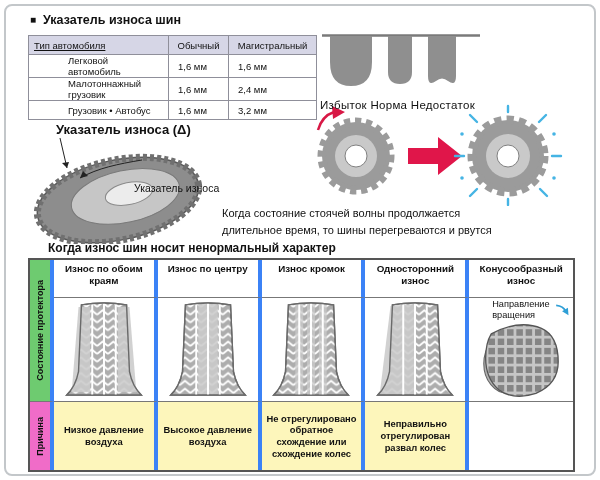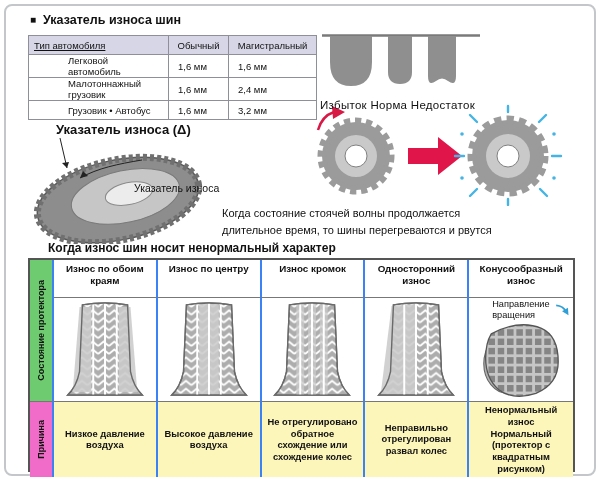--- a/index.html
+++ b/index.html
@@ -27,21 +27,21 @@
   .tire-side { position:absolute; left:20px; top:136px; z-index:1; }
 
   .wave-fig { position:absolute; left:312px; top:104px; z-index:1; }
   .wave-text { position:absolute; left:222px; top:205px; font-size:11px; line-height:1.5; z-index:3; }
 
   .bottom-title { position:absolute; left:28px; top:241px; font-size:12px; font-weight:bold; z-index:3;padding-left:20px; }
 
   .wear-table { position:absolute; left:28px; top:258px; width:547px; height:214px; display:grid;
                 grid-template-columns:24px repeat(5,1fr); grid-template-rows:38px 104px 1fr;
                 border:2px solid #555; background:#fff; z-index:2; }
-  .wear-table > div { border-right:2px solid #3b82f6; border-bottom:1px solid #777; }
+  .wear-table > div { border-right:4px solid #3b82f6; border-bottom:1px solid #777; }
   .wear-table > div.no-br { border-right:none; }
   .wear-table > div.no-bb { border-bottom:none; }
   .vcell { display:flex; align-items:center; justify-content:center; }
   .vgreen { grid-row:1/3; grid-column:1; background:#6ecb70; }
   .vpink  { grid-row:3;   grid-column:1; background:#f06cc8; }
   .vtext { writing-mode:vertical-rl; transform:rotate(180deg); font-size:9px; font-weight:bold; white-space:nowrap; }
   .t-cell { font-size:9.8px; font-weight:bold; text-align:center; padding:3px 2px 0; line-height:1.2; }
   .i-cell { display:flex; align-items:flex-end; justify-content:center; position:relative; overflow:hidden; padding-bottom:2px; }
   .c-cell { background:#fdf6bb; font-size:9.4px; font-weight:bold; text-align:center;
             display:flex; flex-direction:column; align-items:center; justify-content:center;
@@ -221,19 +221,14 @@
       <svg width="92" height="80" viewBox="0 0 92 86">
         <ellipse cx="32" cy="48" rx="26" ry="32" fill="#b3b3b3" stroke="#666" stroke-width="1.2"></ellipse>
         <path d="M14,16 Q44,0 68,10 Q86,18 86,46 Q86,70 62,80 Q38,88 22,76 Q8,64 8,42 Q8,26 14,16 Z" fill="url(#blk)" stroke="#555" stroke-width="1.4"></path>
       </svg>
     </div>
 
     <div class="c-cell no-bb" style="grid-area:3/2">Низкое давление воздуха</div>
     <div class="c-cell no-bb" style="grid-area:3/3">Высокое давление воздуха</div>
     <div class="c-cell no-bb" style="grid-area:3/4">Не отрегулировано обратное схождение или схождение колес</div>
     <div class="c-cell no-bb" style="grid-area:3/5">Неправильно отрегулирован развал колес</div>
-    <div class="c-cell no-bb no-br" style="grid-area:3/6">
-      <span>Ненормальный износ</span>
-      <span>Нормальный</span>
-      <span>(протектор с квадратным рисунком)</span>
-    </div>
   </div>
 </div>
 
 </body></html>

